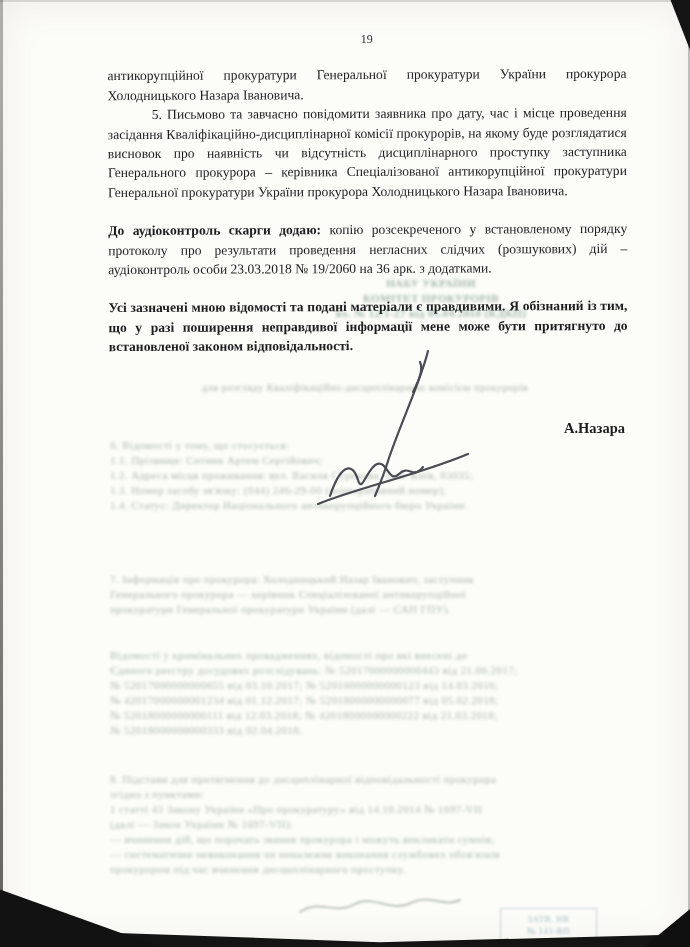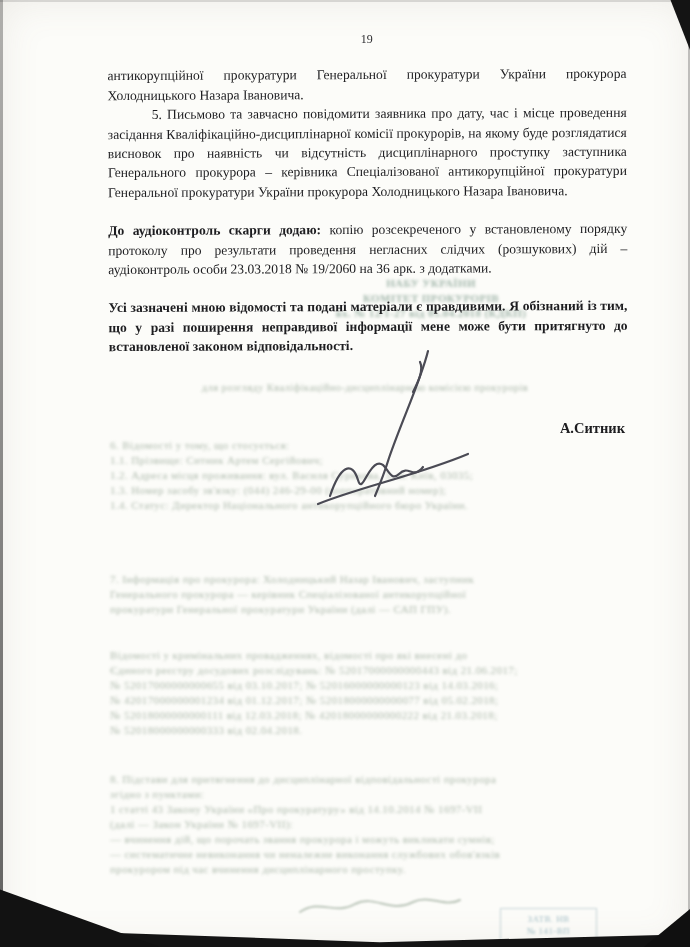--- a/index.html
+++ b/index.html
@@ -163,21 +163,21 @@
   </div>
 
   <svg id="signature-svg" width="180" height="165" viewBox="0 0 180 165">
     <g fill="none" stroke="#33333f" stroke-width="2.2" stroke-linecap="round" opacity="0.88">
       <path d="M128,3 C121,32 102,72 89,110 C85,123 80,136 75,148"></path>
       <path d="M30,148 C40,118 52,112 58,132 C62,146 67,120 77,116 C87,112 89,136 99,126 C109,116 113,132 123,119"></path>
       <path d="M18,156 C60,139 118,127 168,106"></path>
       <path d="M120,14 C124,22 118,34 113,44"></path>
     </g>
   </svg>
-  <div id="signature-name">А.Ситник</div>
+  <div id="signature-name">А.Назара</div>
 
   <div class="edge-top"></div>
   <div class="edge-left"></div>
   <div class="edge-right"></div>
   <div class="edge-bottom"></div>
   <div class="corner-tr"></div>
   <div class="corner-bl"></div>
   <div class="corner-br"></div>
 </div>
 

